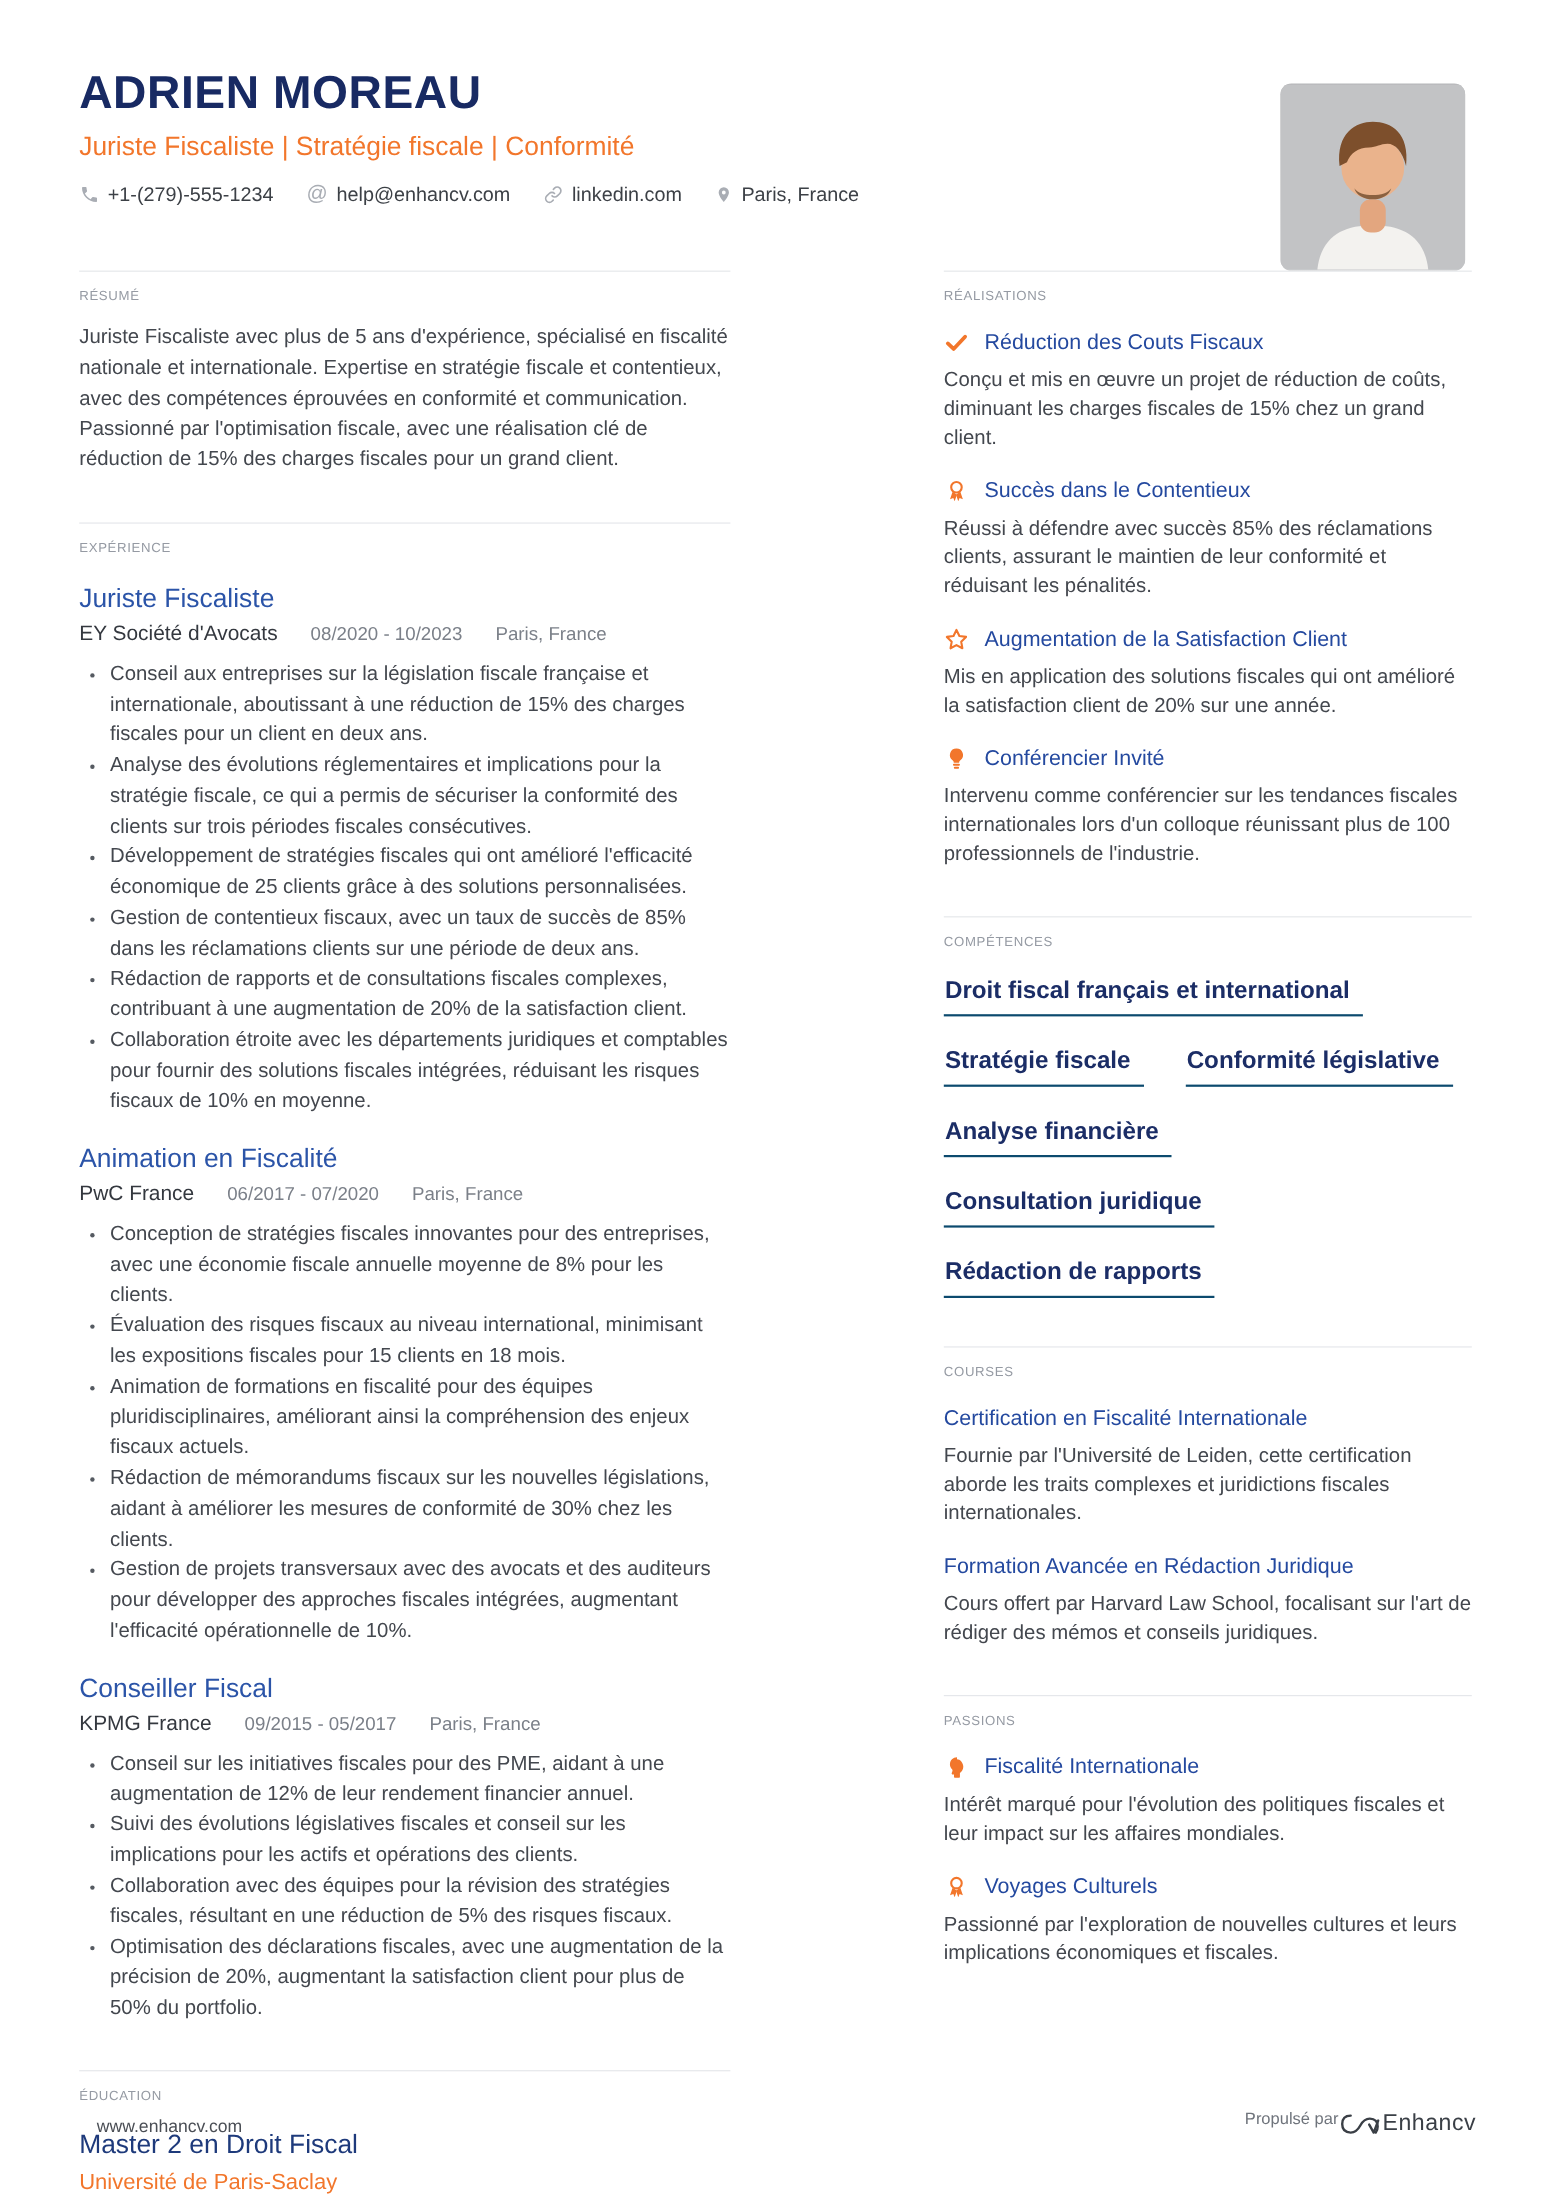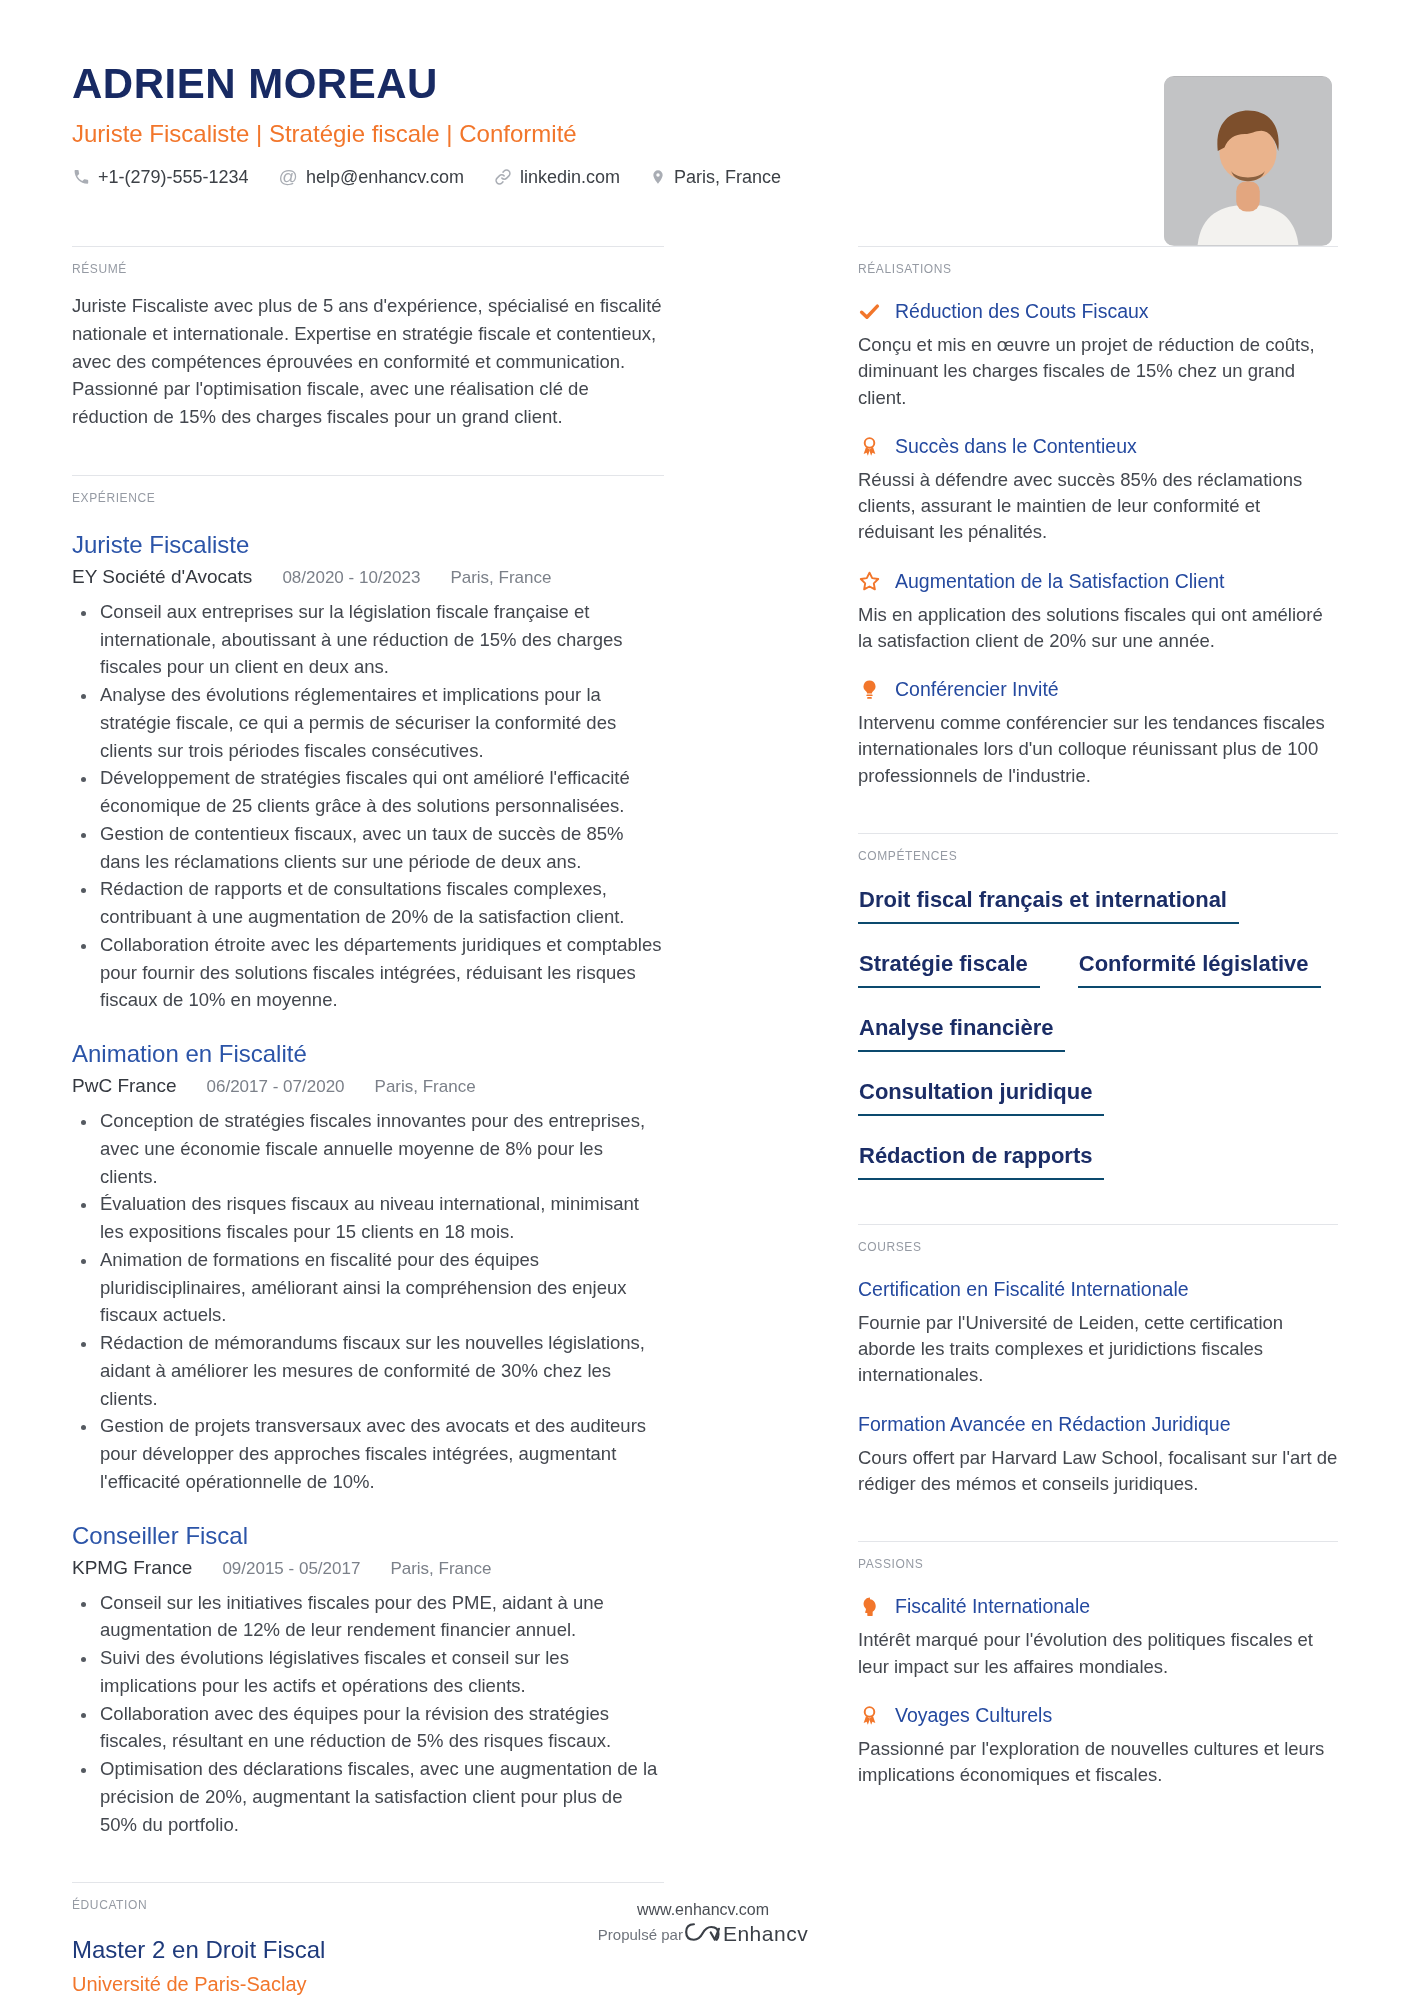--- a/index.html
+++ b/index.html
@@ -49,23 +49,23 @@
   
   .r-item { margin-top: 24px; }
   .r-item-head { display: flex; align-items: center; gap: 14px; }
   .r-item-head svg { flex: 0 0 auto; display: block; }
   .r-item-title { font-size: 19.5px; font-weight: 500; color: #24499f; }
   .r-item-text { margin-top: 9px; font-size: 18.5px; line-height: 1.42; color: #43474e; }
   
   .skills-wrap { display: flex; flex-wrap: wrap; column-gap: 38px; row-gap: 27px; margin-top: 24px; }
   .skill { font-size: 22px; font-weight: 700; color: #1b2d66; border-bottom: 2px solid #0c4a6e; padding: 0 12px 9px 1px; }
   
-  .footer { position: absolute; left: 64px; right: 68px; bottom: 46px; display: flex; justify-content: space-between; align-items: center; flex-direction: column; }
+  .footer { position: absolute; left: 88px; right: 68px; bottom: 46px; display: flex; justify-content: space-between; align-items: center; }
   .footer-site { font-size: 16px; color: #4a4e55; }
-  .footer-right { display: flex; align-items: center; }
+  .footer-right { display: flex; }
   .powered { font-size: 15px; color: #6f747c; }
   .brand { font-size: 21px; color: #3a3f46; letter-spacing: 0.5px; }
 </style>
 </head>
 <body>
 
 <div class="page">
 
   <div class="header">
     <div class="name">ADRIEN MOREAU</div>

